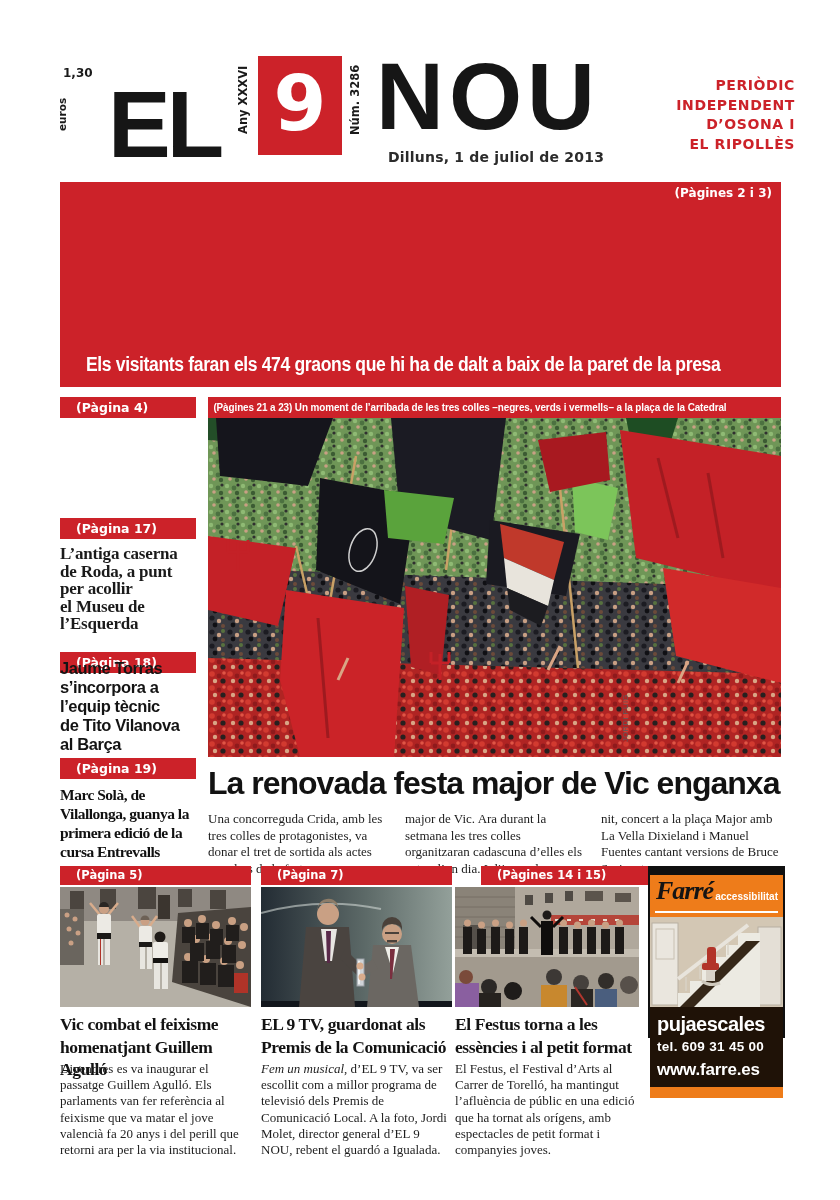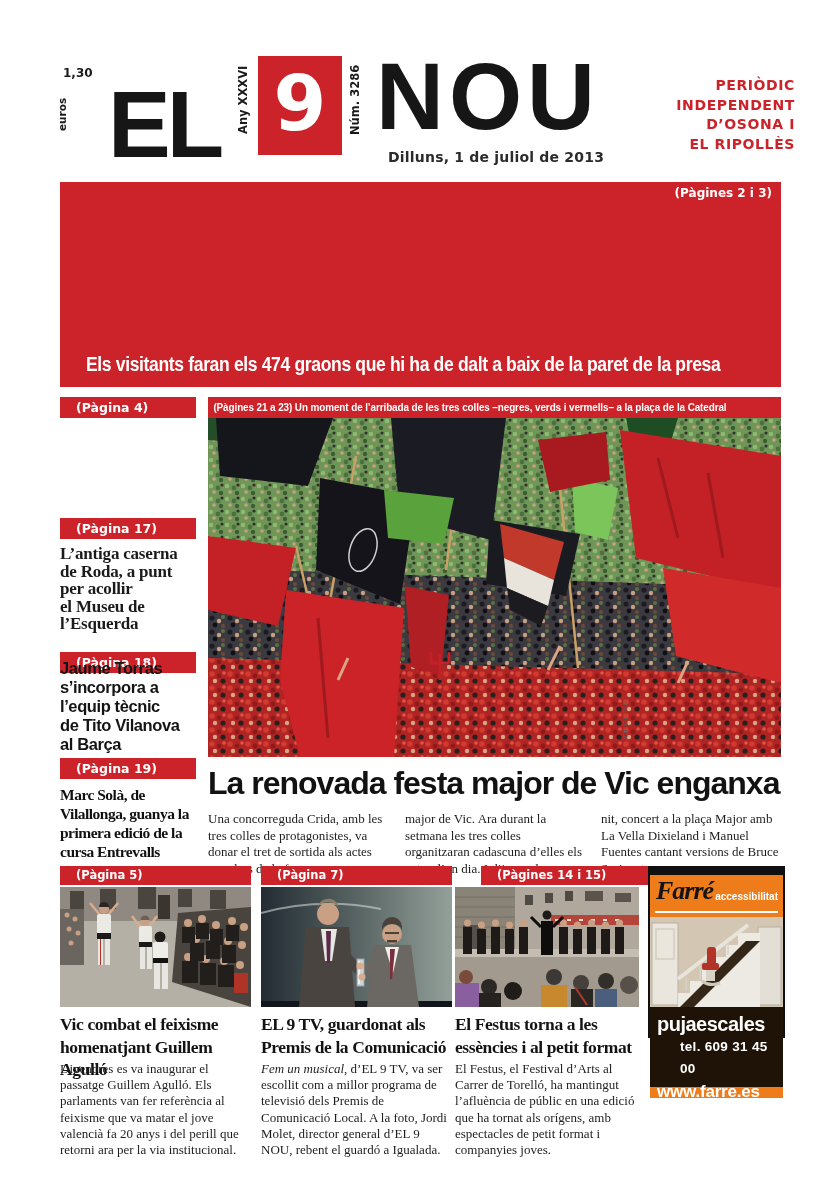--- a/index.html
+++ b/index.html
@@ -60,21 +60,21 @@
   
   .ad { left:648px; top:866px; width:137px; height:172px; border:2px solid #101010; background:#fff; }
   .ad-topbar { height:7px; background:#101010; }
   .ad-head { position:relative; height:42px; background:var(--orange); }
   .ad-brand { position:absolute; left:6px; top:0px; font:italic bold 26px/32px "Liberation Serif",serif; color:#141414; letter-spacing:-1px; }
   .ad-brandsub { position:absolute; right:5px; top:16px; font:bold 10px "Liberation Sans",sans-serif; color:#fff; }
   .ad-rule { position:absolute; left:5px; right:5px; bottom:4px; height:2.5px; background:#fff; }
   .ad-photo { height:90px; overflow:hidden; }
   .ad-dark { height:80px; background:var(--addark); color:#fff; padding:5px 7px 0; }
   .ad-product { font:bold 20px/24px "Liberation Sans",sans-serif; letter-spacing:-0.5px; }
-  .ad-phone { font:bold 13.5px/22px "Liberation Sans",sans-serif; letter-spacing:0.3px;margin-left:23px; }
+  .ad-phone { font:bold 13.5px/22px "Liberation Sans",sans-serif; letter-spacing:0.3px; }
   .ad-web { font:bold 17px/24px "Liberation Sans",sans-serif; letter-spacing:-0.2px; }
   .ad-botbar { height:11px; background:var(--orange); }
 </style>
 </head>
 <body>
 
 <div class="page">
 
   <div class="abs price">1,30</div>
   <div class="abs vtext price-unit">euros</div>

